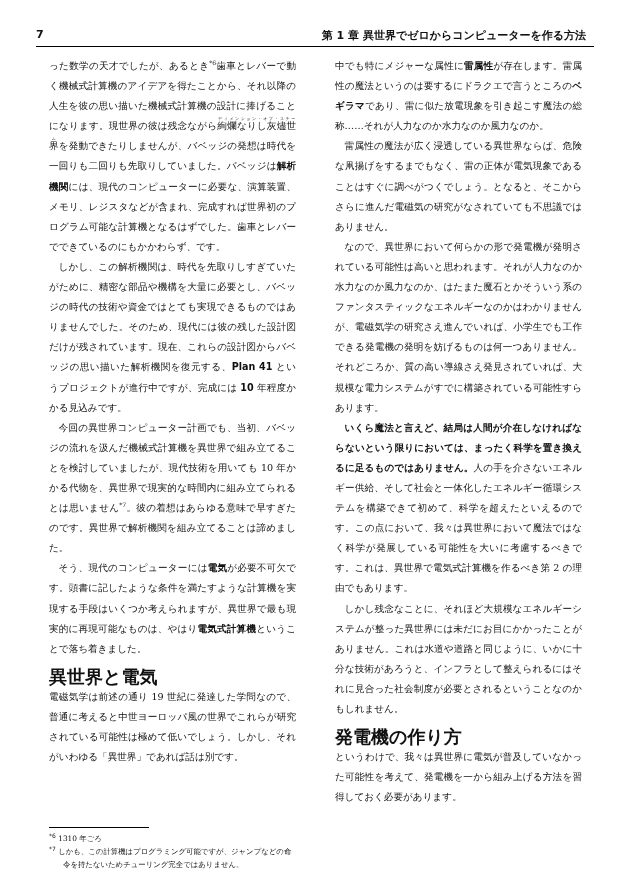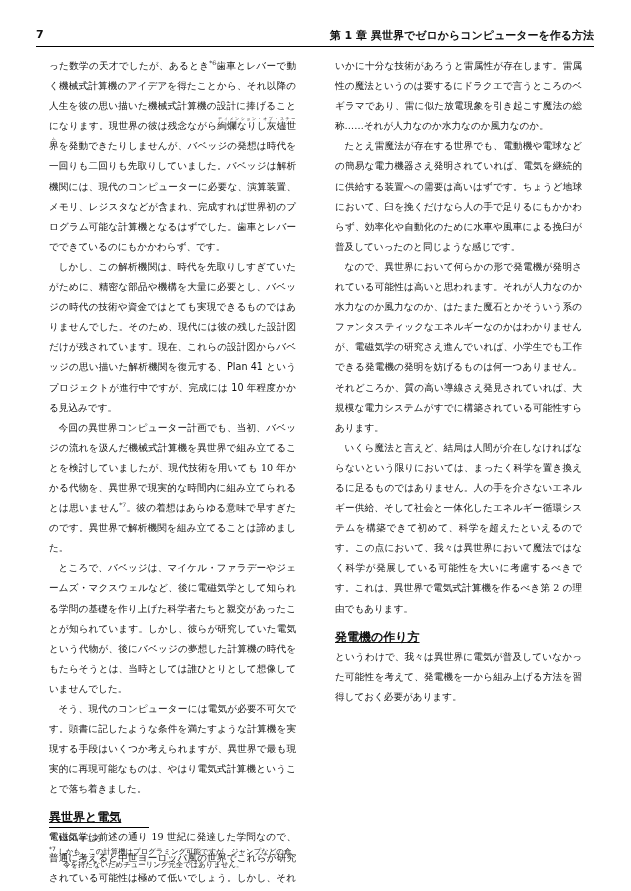--- a/index.html
+++ b/index.html
@@ -2,63 +2,63 @@
 <html><head>
 <meta charset="utf-8">
 <style>
   html, body { margin: 0; padding: 0; background: #ffffff; }
   body { width: 631px; height: 891px; position: relative; overflow: hidden;
          font-family: "DejaVu Serif", "Liberation Serif", serif; color: #111; }
   .header { position: absolute; left: 36px; top: 28px; width: 558px; height: 18px;
             border-bottom: 1.4px solid #000; font-family: "DejaVu Sans", "Liberation Sans", sans-serif;
             font-weight: bold; font-size: 11px; }
   .header .pno { position: absolute; left: 0; top: 0; }
-  .header .chap { position: absolute; right: 0; top: 0; }
+  .header .chap { position: absolute; right: 8px; top: 0; }
   .col { position: absolute; top: 56px; width: 247px; font-size: 9.6px; line-height: 20.1px;
          text-align: justify; }
   .col.left { left: 49px; }
   .col.right { left: 335px; }
   .col p { margin: 0; text-indent: 1em; }
   .col p.noind { text-indent: 0; }
-  .col b { font-family: "DejaVu Sans", "Liberation Sans", sans-serif; font-weight: normal; }
+  .col b { font-family: "DejaVu Sans", "Liberation Sans", sans-serif; font-weight: bold; }
   .col h2 { margin: 8px 0 0 0; font-family: "DejaVu Sans", "Liberation Sans", sans-serif;
-            font-weight: bold; font-size: 12px; line-height: 20px; text-decoration: underline; }
+            font-weight: bold; font-size: 18px; line-height: 20px; }
   sup { font-size: 6px; line-height: 0; }
   ruby rt { font-size: 4px; }
   .fn-rule { position: absolute; left: 49px; top: 827px; width: 100px; border-top: 1px solid #000; }
   .footnotes { position: absolute; left: 49px; top: 832px; width: 247px; font-size: 7.4px; line-height: 13px; }
   .footnotes .fn { padding-left: 14px; text-indent: -14px; }
   .footnotes .fn .num { font-family: "DejaVu Sans", sans-serif; }
 </style>
 </head>
 <body>
 
 <div class="header">
   <span class="pno">7</span>
   <span class="chap">第 1 章 異世界でゼロからコンピューターを作る方法</span>
 </div>
 
 <div class="col left">
   <p class="noind"><span>った数学の天才でしたが、あるとき</span><sup>*6</sup><span>歯車とレバーで動く機械式計算機のアイデアを得たことから、それ以降の人生を彼の思い描いた機械式計算機の設計に捧げることになります。現世界の彼は残念ながら</span><ruby><span>絢爛なりし灰燼世界</span><rt>ディメンション・オブ・スチーム</rt></ruby><span>を発動できたりしませんが、バベッジの発想は時代を一回りも二回りも先取りしていました。バベッジは</span><b>解析機関</b><span>には、現代のコンピューターに必要な、演算装置、メモリ、レジスタなどが含まれ、完成すれば世界初のプログラム可能な計算機となるはずでした。歯車とレバーでできているのにもかかわらず、です。</span></p>
   <p><span>しかし、この解析機関は、時代を先取りしすぎていたがために、精密な部品や機構を大量に必要とし、バベッジの時代の技術や資金ではとても実現できるものではありませんでした。そのため、現代には彼の残した設計図だけが残されています。現在、これらの設計図からバベッジの思い描いた解析機関を復元する、</span><b>Plan 41</b><span> というプロジェクトが進行中ですが、完成には </span><b>10</b><span> 年程度かかる見込みです。</span></p>
   <p><span>今回の異世界コンピューター計画でも、当初、バベッジの流れを汲んだ機械式計算機を異世界で組み立てることを検討していましたが、現代技術を用いても 10 年かかる代物を、異世界で現実的な時間内に組み立てられるとは思いません</span><sup>*7</sup><span>。彼の着想はあらゆる意味で早すぎたのです。異世界で解析機関を組み立てることは諦めました。</span></p>
-  <p><span>ところで、バベッジは、</span><b>マイケル・ファラデーやジェームズ・マクスウェル</b><span>など、後に</span><b>電磁気学</b><span>として知られる学問の基礎を作り上げた科学者たちと親交があったことが知られています。しかし、彼らが研究していた</span><b>電気</b><span>という代物が、後にバベッジの夢想した計算機の時代をもたらそうとは、当時としては誰ひとりとして想像していませんでした。</span></p>
   <p><span>そう、現代のコンピューターには</span><b>電気</b><span>が必要不可欠です。頭書に記したような条件を満たすような計算機を実現する手段はいくつか考えられますが、異世界で最も現実的に再現可能なものは、やはり</span><b>電気式計算機</b><span>ということで落ち着きました。</span></p>
   <h2>異世界と電気</h2>
   <p class="noind">電磁気学は前述の通り 19 世紀に発達した学問なので、普通に考えると中世ヨーロッパ風の世界でこれらが研究されている可能性は極めて低いでしょう。しかし、それがいわゆる「異世界」であれば話は別です。</p>
 
 </div>
 
 <div class="fn-rule"></div>
 <div class="footnotes">
   <div class="fn"><sup class="num">*6</sup> <span>1310 年ごろ</span></div>
   <div class="fn"><sup class="num">*7</sup> <span>しかも、この計算機はプログラミング可能ですが、ジャンプなどの命令を持たないためチューリング完全ではありません。</span></div>
 </div>
 
 <div class="col right">
-  <p class="noind"><span>いかに十分な技術があろうと</span><b>雷属性</b><span>が存在します。雷属性の魔法というのは要するにドラクエで言うところの</span><b>ベギラマ</b><span>であり、雷に似た放電現象を引き起こす魔法の総称……それが人力なのか水力なのか風力なのか。</span></p>
-  <p>たとえ雷魔法が存在する世界でも、電動機や電球などの簡易な電力機器さえ発明されていれば、電気を継続的に供給する装置への需要は高いはずです。ちょうど地球において、臼を挽くだけなら人の手で足りるにもかかわらず、効率化や自動化のために水車や風車による挽臼が普及していったのと同じような感じです。</p>
+  <p class="noind"><span>中でも特にメジャーな属性に</span><b>雷属性</b><span>が存在します。雷属性の魔法というのは要するにドラクエで言うところの</span><b>ベギラマ</b><span>であり、雷に似た放電現象を引き起こす魔法の総称……それが人力なのか水力なのか風力なのか。</span></p>
+  <p>雷属性の魔法が広く浸透している異世界ならば、危険な凧揚げをするまでもなく、雷の正体が電気現象であることはすぐに調べがつくでしょう。となると、そこからさらに進んだ電磁気の研究がなされていても不思議ではありません。</p>
   <p>なので、異世界において何らかの形で発電機が発明されている可能性は高いと思われます。それが人力なのか水力なのか風力なのか、はたまた魔石とかそういう系のファンタスティックなエネルギーなのかはわかりませんが、電磁気学の研究さえ進んでいれば、小学生でも工作できる発電機の発明を妨げるものは何一つありません。それどころか、質の高い導線さえ発見されていれば、大規模な電力システムがすでに構築されている可能性すらあります。</p>
   <p><b>いくら魔法と言えど、結局は人間が介在しなければならないという限りにおいては、まったく科学を置き換えるに足るものではありません。</b><span>人の手を介さないエネルギー供給、そして社会と一体化したエネルギー循環システムを構築できて初めて、科学を超えたといえるのです。この点において、我々は異世界において魔法ではなく科学が発展している可能性を大いに考慮するべきです。これは、異世界で電気式計算機を作るべき第 2 の理由でもあります。</span></p>
+  <p>しかし残念なことに、それほど大規模なエネルギーシステムが整った異世界には未だにお目にかかったことがありません。これは水道や道路と同じように、いかに十分な技術があろうと、インフラとして整えられるにはそれに見合った社会制度が必要とされるということなのかもしれません。</p>
   <h2>発電機の作り方</h2>
   <p class="noind">というわけで、我々は異世界に電気が普及していなかった可能性を考えて、発電機を一から組み上げる方法を習得しておく必要があります。</p>
 
 </div>
 
 </body></html>

